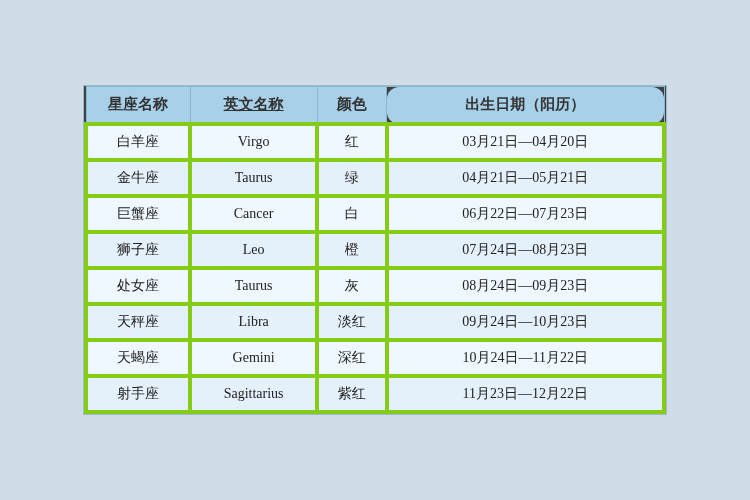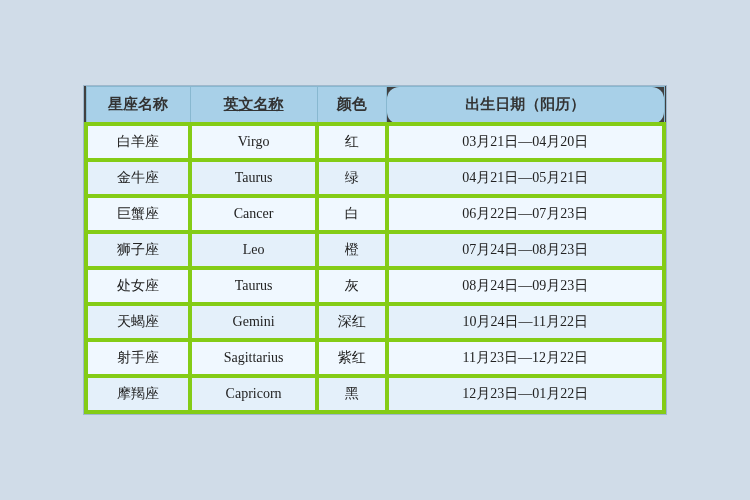--- a/index.html
+++ b/index.html
@@ -101,32 +101,32 @@
           <td>橙</td>
           <td>07月24日—08月23日</td>
         </tr>
         <tr>
           <td>处女座</td>
           <td>Taurus</td>
           <td>灰</td>
           <td>08月24日—09月23日</td>
         </tr>
         <tr>
+          <td>天秤座</td>
+          <td>Libra</td>
+          <td>淡红</td>
+          <td>09月24日—10月23日</td>
+        </tr>
+        <tr>
           <td>天蝎座</td>
           <td>Gemini</td>
           <td>深红</td>
           <td>10月24日—11月22日</td>
         </tr>
         <tr>
           <td>射手座</td>
           <td>Sagittarius</td>
           <td>紫红</td>
           <td>11月23日—12月22日</td>
         </tr>
-        <tr>
-          <td>摩羯座</td>
-          <td>Capricorn</td>
-          <td>黑</td>
-          <td>12月23日—01月22日</td>
-        </tr>
       </tbody>
   </table>
 </div>
 
 </body></html>

